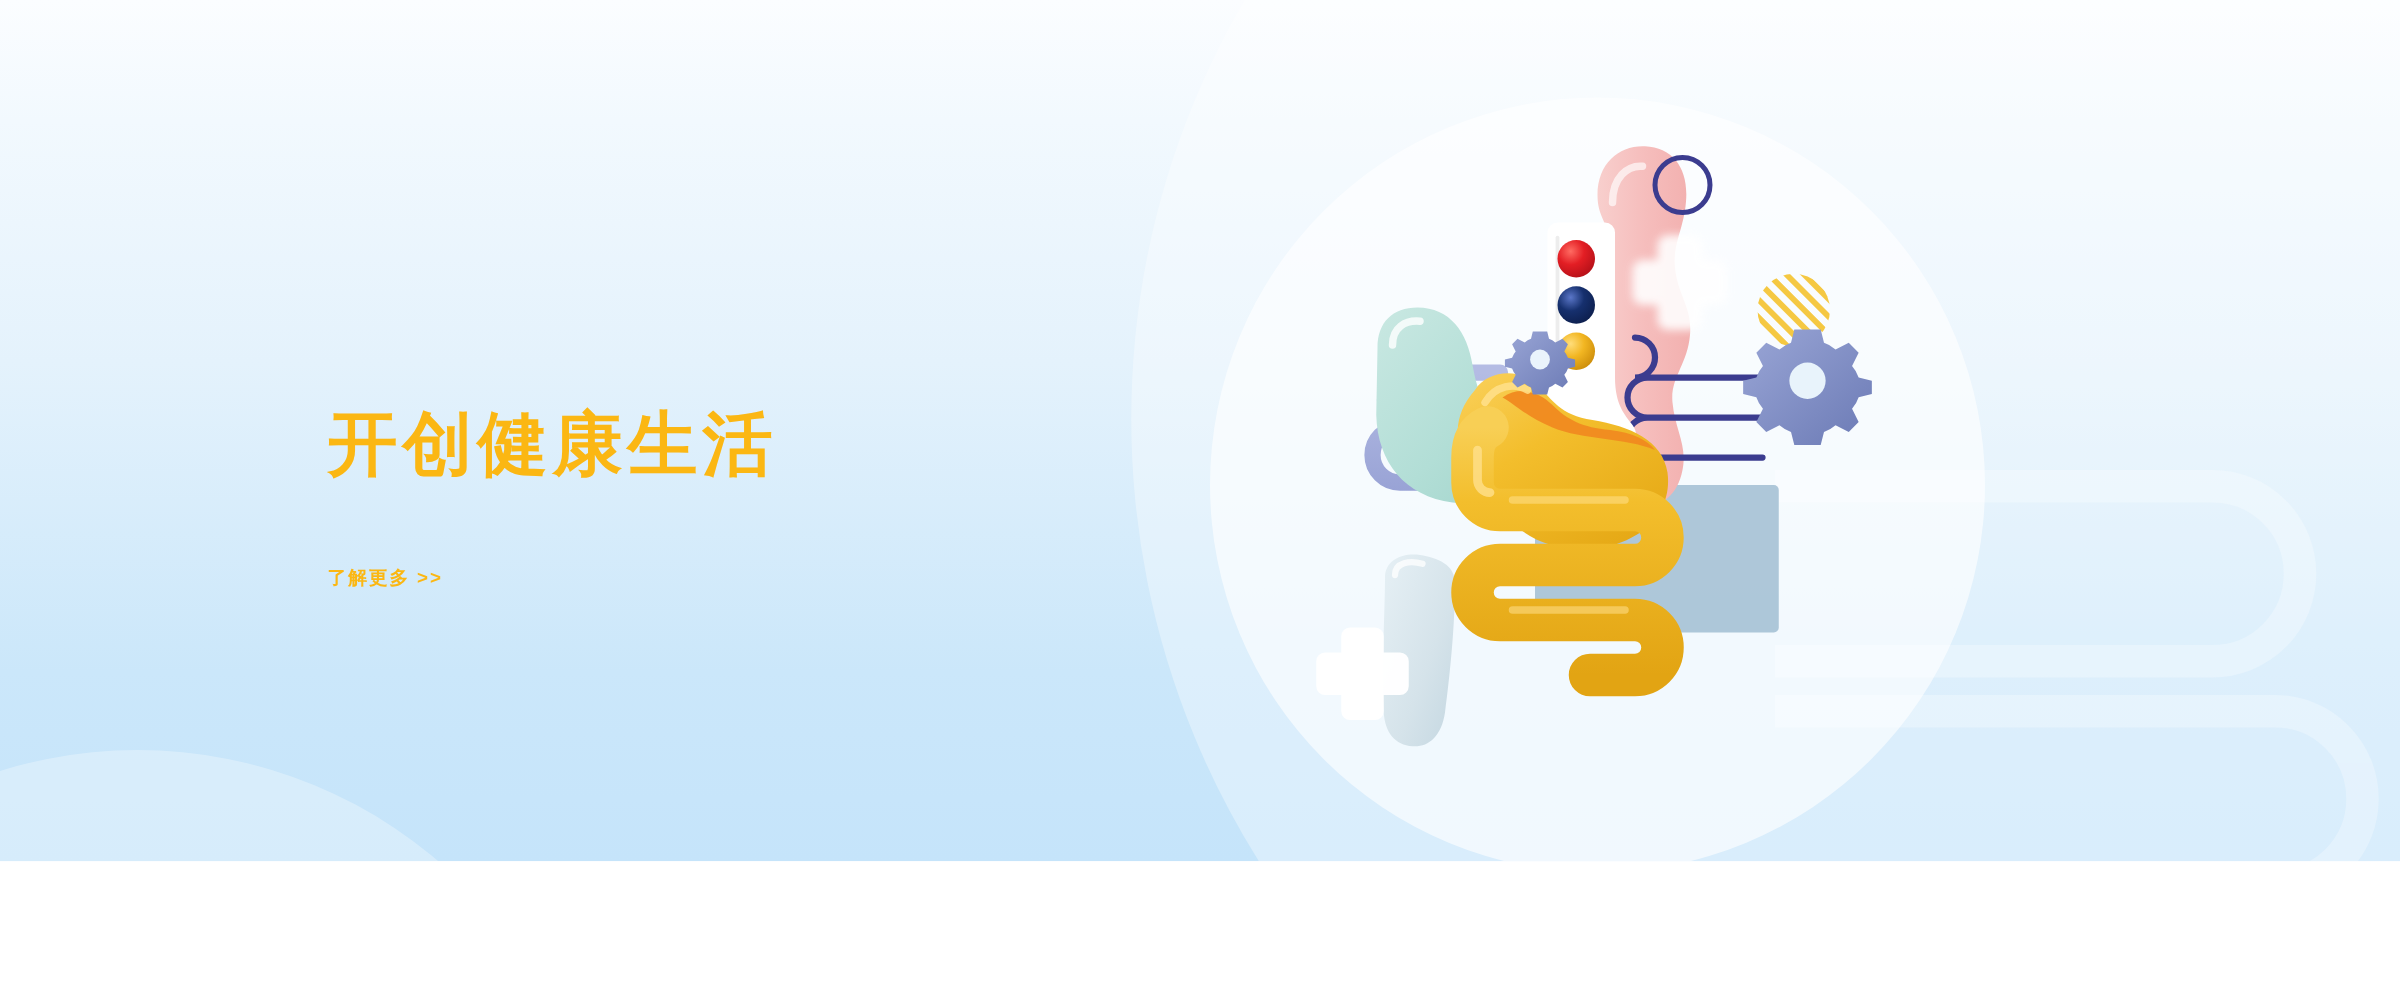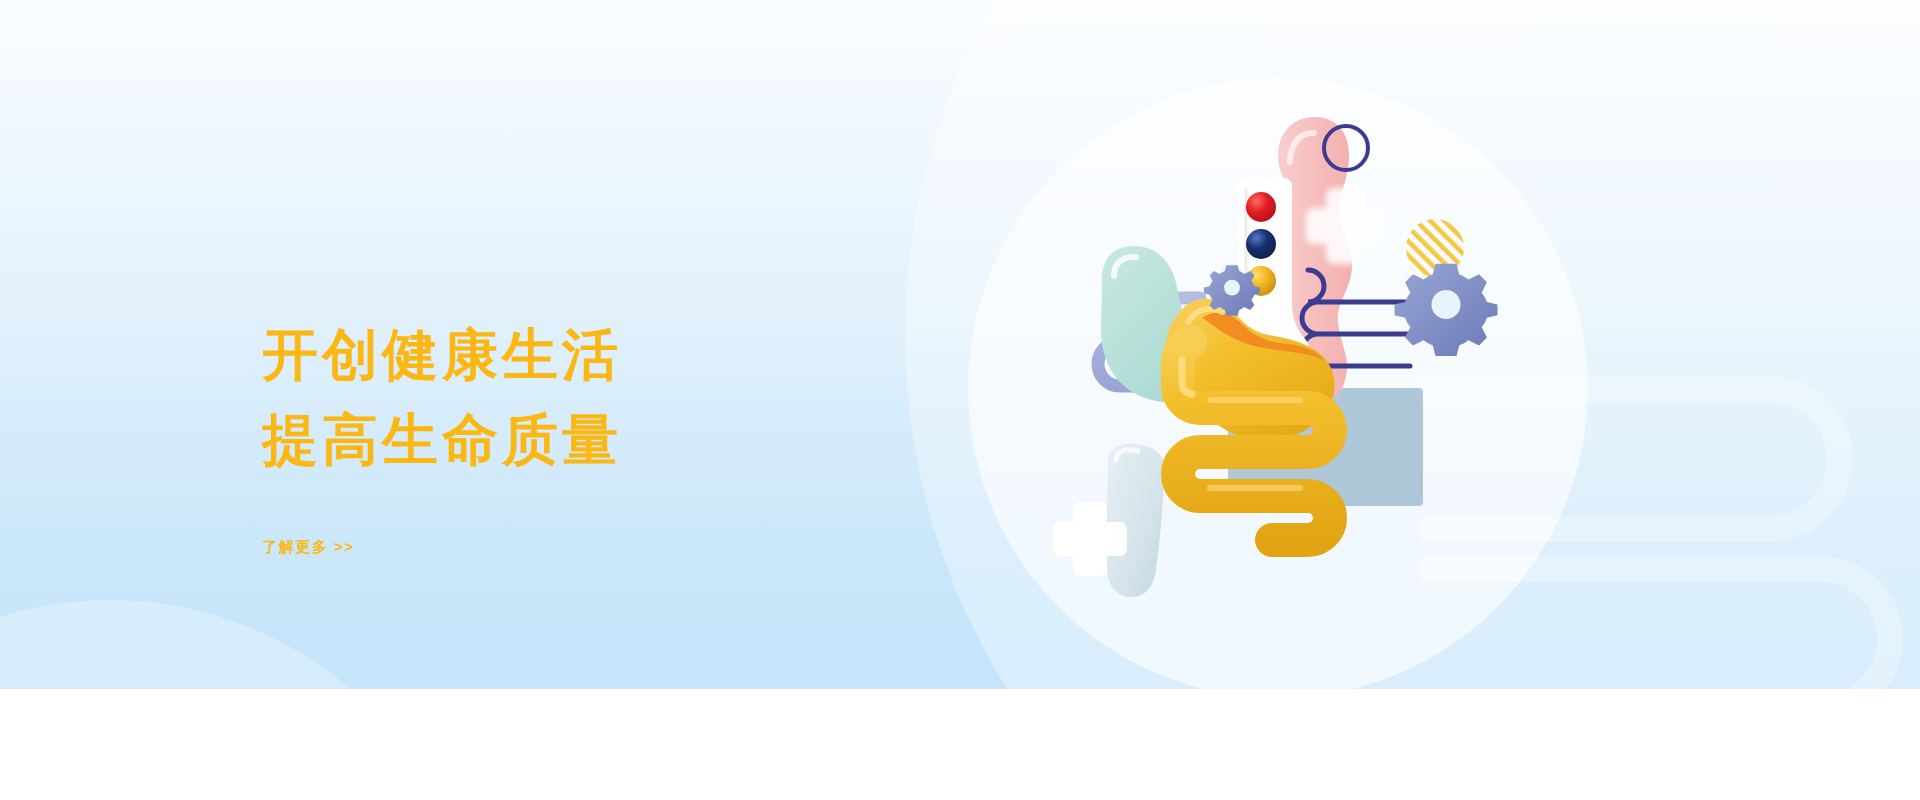--- a/index.html
+++ b/index.html
@@ -110,21 +110,20 @@
 
   <svg class="bg-watermark" viewBox="0 0 560 360" aria-hidden="true">
     <g fill="none" stroke="#ffffff" stroke-opacity="0.50" stroke-width="26" stroke-linecap="round">
       <path d="M -40 20 H 350 A 70 70 0 0 1 350 160 H -40"></path>
       <path d="M -40 200 H 400 A 70 70 0 0 1 400 340 H 40"></path>
     </g>
   </svg>
 
   <div class="copy">
     <h1 class="headline">开创健康生活</h1>
-    <h1 class="headline">提高生命质量</h1>
     <a class="cta" href="#">了解更多 &gt;&gt;</a>
   </div>
 
   <div class="illustration">
     <svg viewBox="0 0 560 620" xmlns="http://www.w3.org/2000/svg" aria-hidden="true">
       <defs>
         <linearGradient id="gradPink" x1="0" y1="0" x2="1" y2="0">
           <stop offset="0%" stop-color="#F8CFCD"></stop>
           <stop offset="45%" stop-color="#F6BFBE"></stop>
           <stop offset="100%" stop-color="#F2B0AF"></stop>

